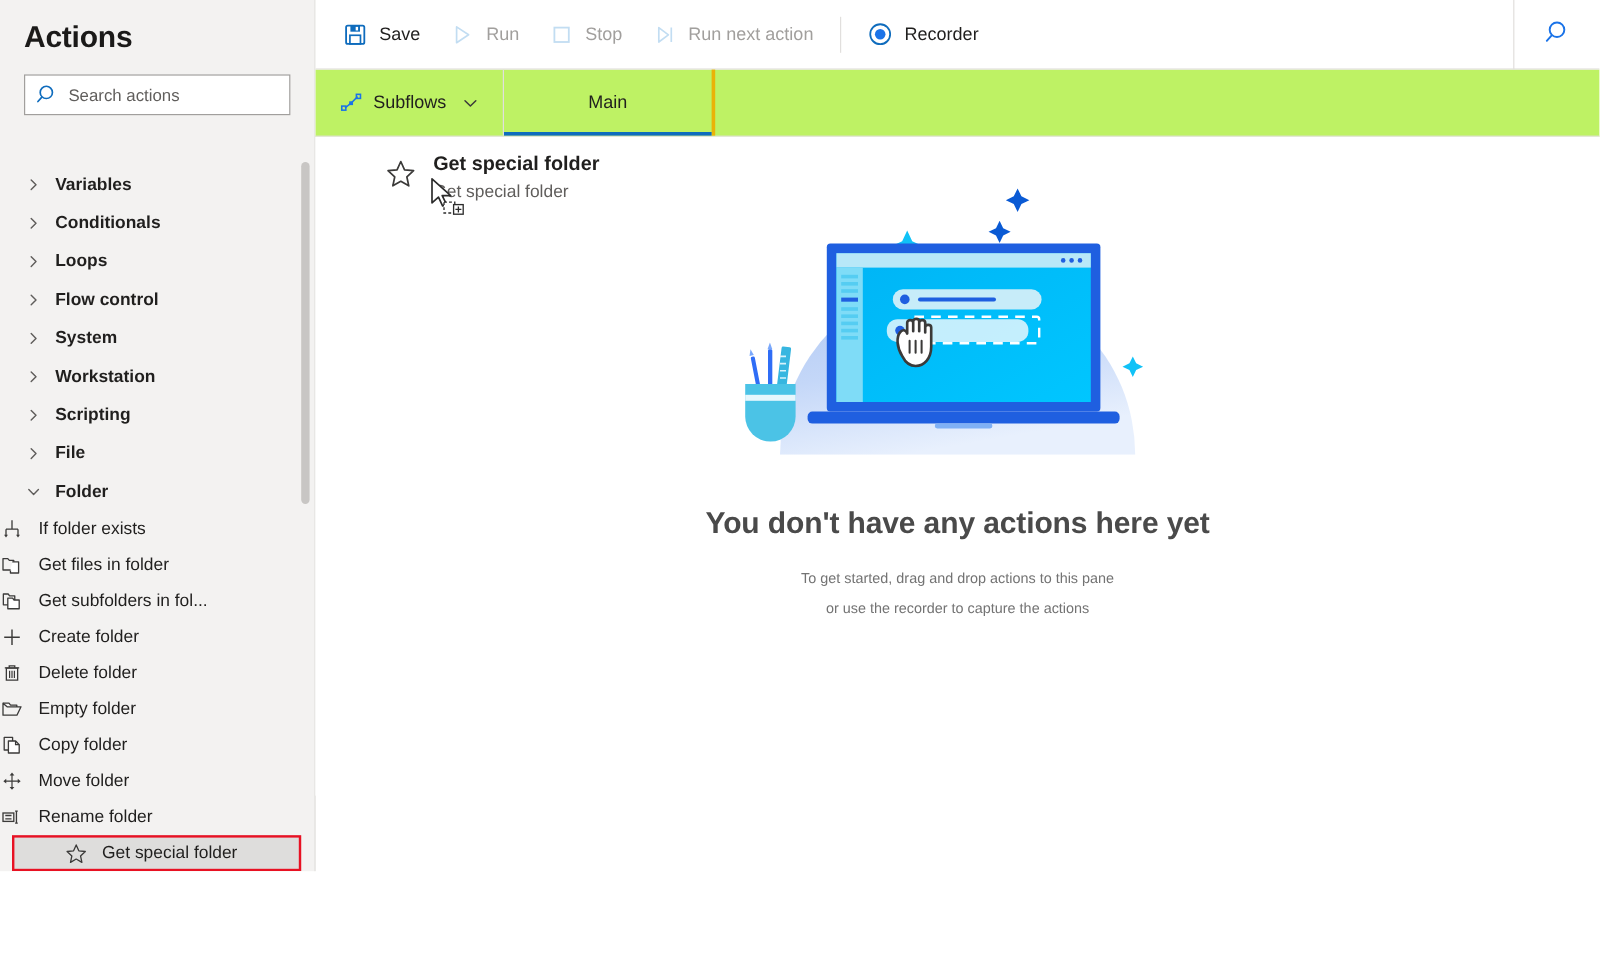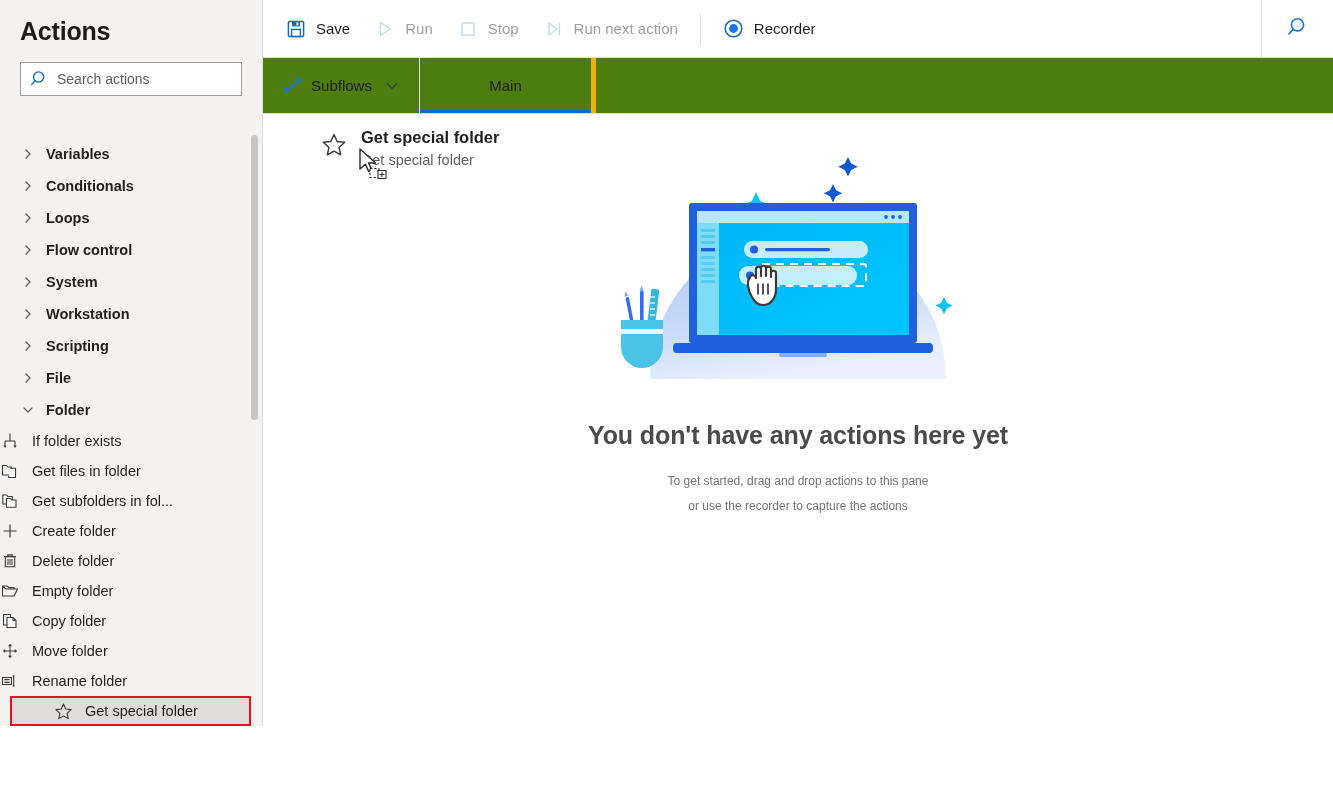--- a/index.html
+++ b/index.html
@@ -179,39 +179,39 @@
     display: flex; align-items: center; justify-content: center;
     border-left: 1px solid #e1dfdd;
   }
 
   .tabbar {
     height: 56px;
     flex: 0 0 56px;
     display: flex;
     align-items: stretch;
     border-bottom: 1px solid #e1dfdd;
-    background: #4d7c0f;
+    background: #bef264;
   }
   .subflows-tab {
     width: 157px;
     display: flex;
     align-items: center;
     justify-content: center;
     border-right: 1px solid #e1dfdd;
     position: relative;
   }
   .sf-ico { width: 20px; height: 20px; margin-right: 8px; flex:0 0 20px; display:flex; align-items:center; justify-content:center;}
   .sf-label { font-size: 15px; color: #201f1e; }
   .sf-chev { margin-left: 13px; width:14px;height:14px; display:flex;align-items:center;justify-content:center;}
   .main-tab {
     width: 176px;
     display: flex;
     align-items: center;
     justify-content: center;
-    border-right: 5px solid #eab308;
+    border-right: 3px solid #eab308;
     position: relative;
   }
   .main-tab .tab-label { font-size: 15px; color: #201f1e; }
   .main-tab::after {
     content: "";
     position: absolute;
     left: 0; right: 0; bottom: 0;
     height: 3px;
     background: #0f6cbd;
   }

